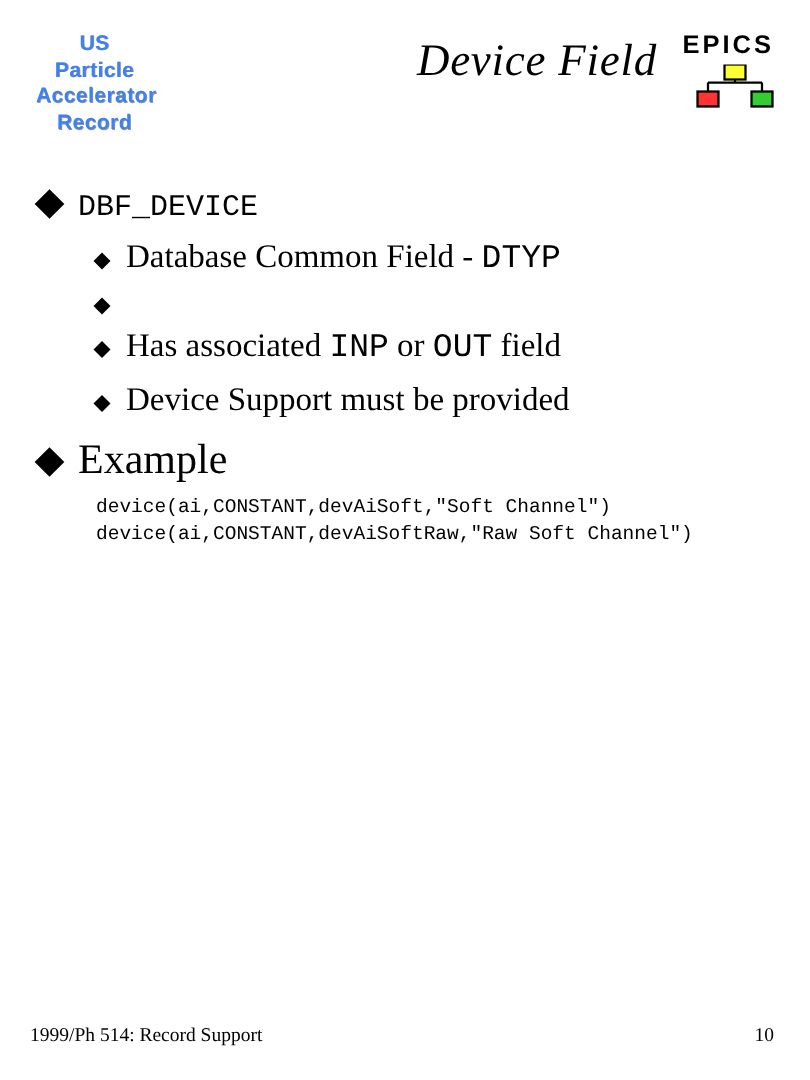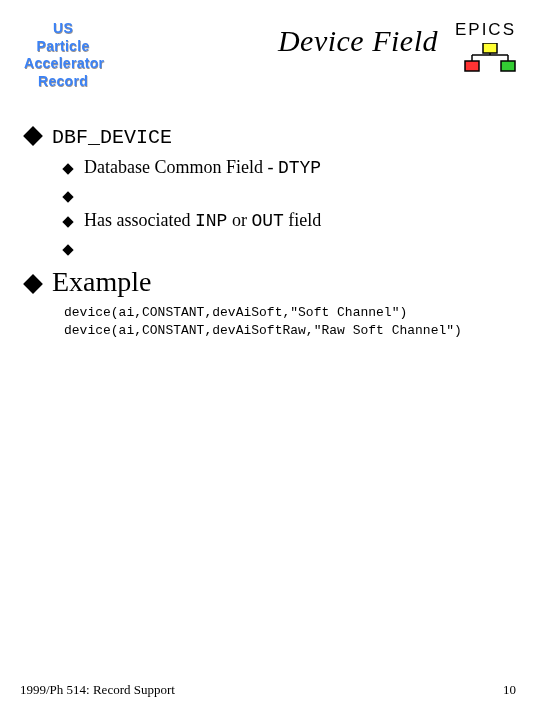--- a/index.html
+++ b/index.html
@@ -36,21 +36,21 @@
     font-weight: normal;
     padding-top: 4px;
     letter-spacing: 0.5px;
   }
   .logo-right {
     width: 78px;
     text-align: right;
   }
   .epics-text {
     font-family: Arial, sans-serif;
-    font-weight: 400;
+    font-weight: 700;
     font-size: 17px;
     letter-spacing: 2px;
     color: #000;
     margin-bottom: 3px;
   }
   .epics-icon svg { display: inline-block; }
   .content { padding-left: 2px; }
   .bullet-row {
     display: flex;
     align-items: baseline;
@@ -83,21 +83,21 @@
     margin-bottom: 9px;
   }
   .bullet-l2 {
     width: 8px; height: 8px;
     background: #000;
     transform: rotate(45deg);
     margin-right: 12px;
     margin-top: 6px;
     flex-shrink: 0;
   }
-  .l2-text { font-size: 18px; }
+  .l2-text { font-size: 22px; }
   .mono { font-family: "Courier New", Courier, monospace; }
   .code-block {
     padding-left: 38px;
     font-family: "Courier New", Courier, monospace;
     font-size: 13px;
     line-height: 1.35;
     margin-top: 2px;
     white-space: pre;
   }
   .footer {
@@ -156,20 +156,21 @@
       <div class="bullet-l2"></div>
     </div>
     <div class="sub-row">
       <div class="bullet-l2"></div>
       <div class="l2-text">
         <span>Has associated </span><span class="mono">INP</span><span> or </span><span class="mono">OUT</span><span> field</span>
       </div>
     </div>
     <div class="sub-row">
       <div class="bullet-l2"></div>
+      <div class="l2-text">Device Support must be provided</div>
     </div>
   </div>
 
   <div class="bullet-row">
     <div class="bullet-l1"></div>
     <div class="l1-text-serif">Example</div>
   </div>
 
   <div class="code-block">device(ai,CONSTANT,devAiSoft,"Soft Channel")
 device(ai,CONSTANT,devAiSoftRaw,"Raw Soft Channel")</div>

